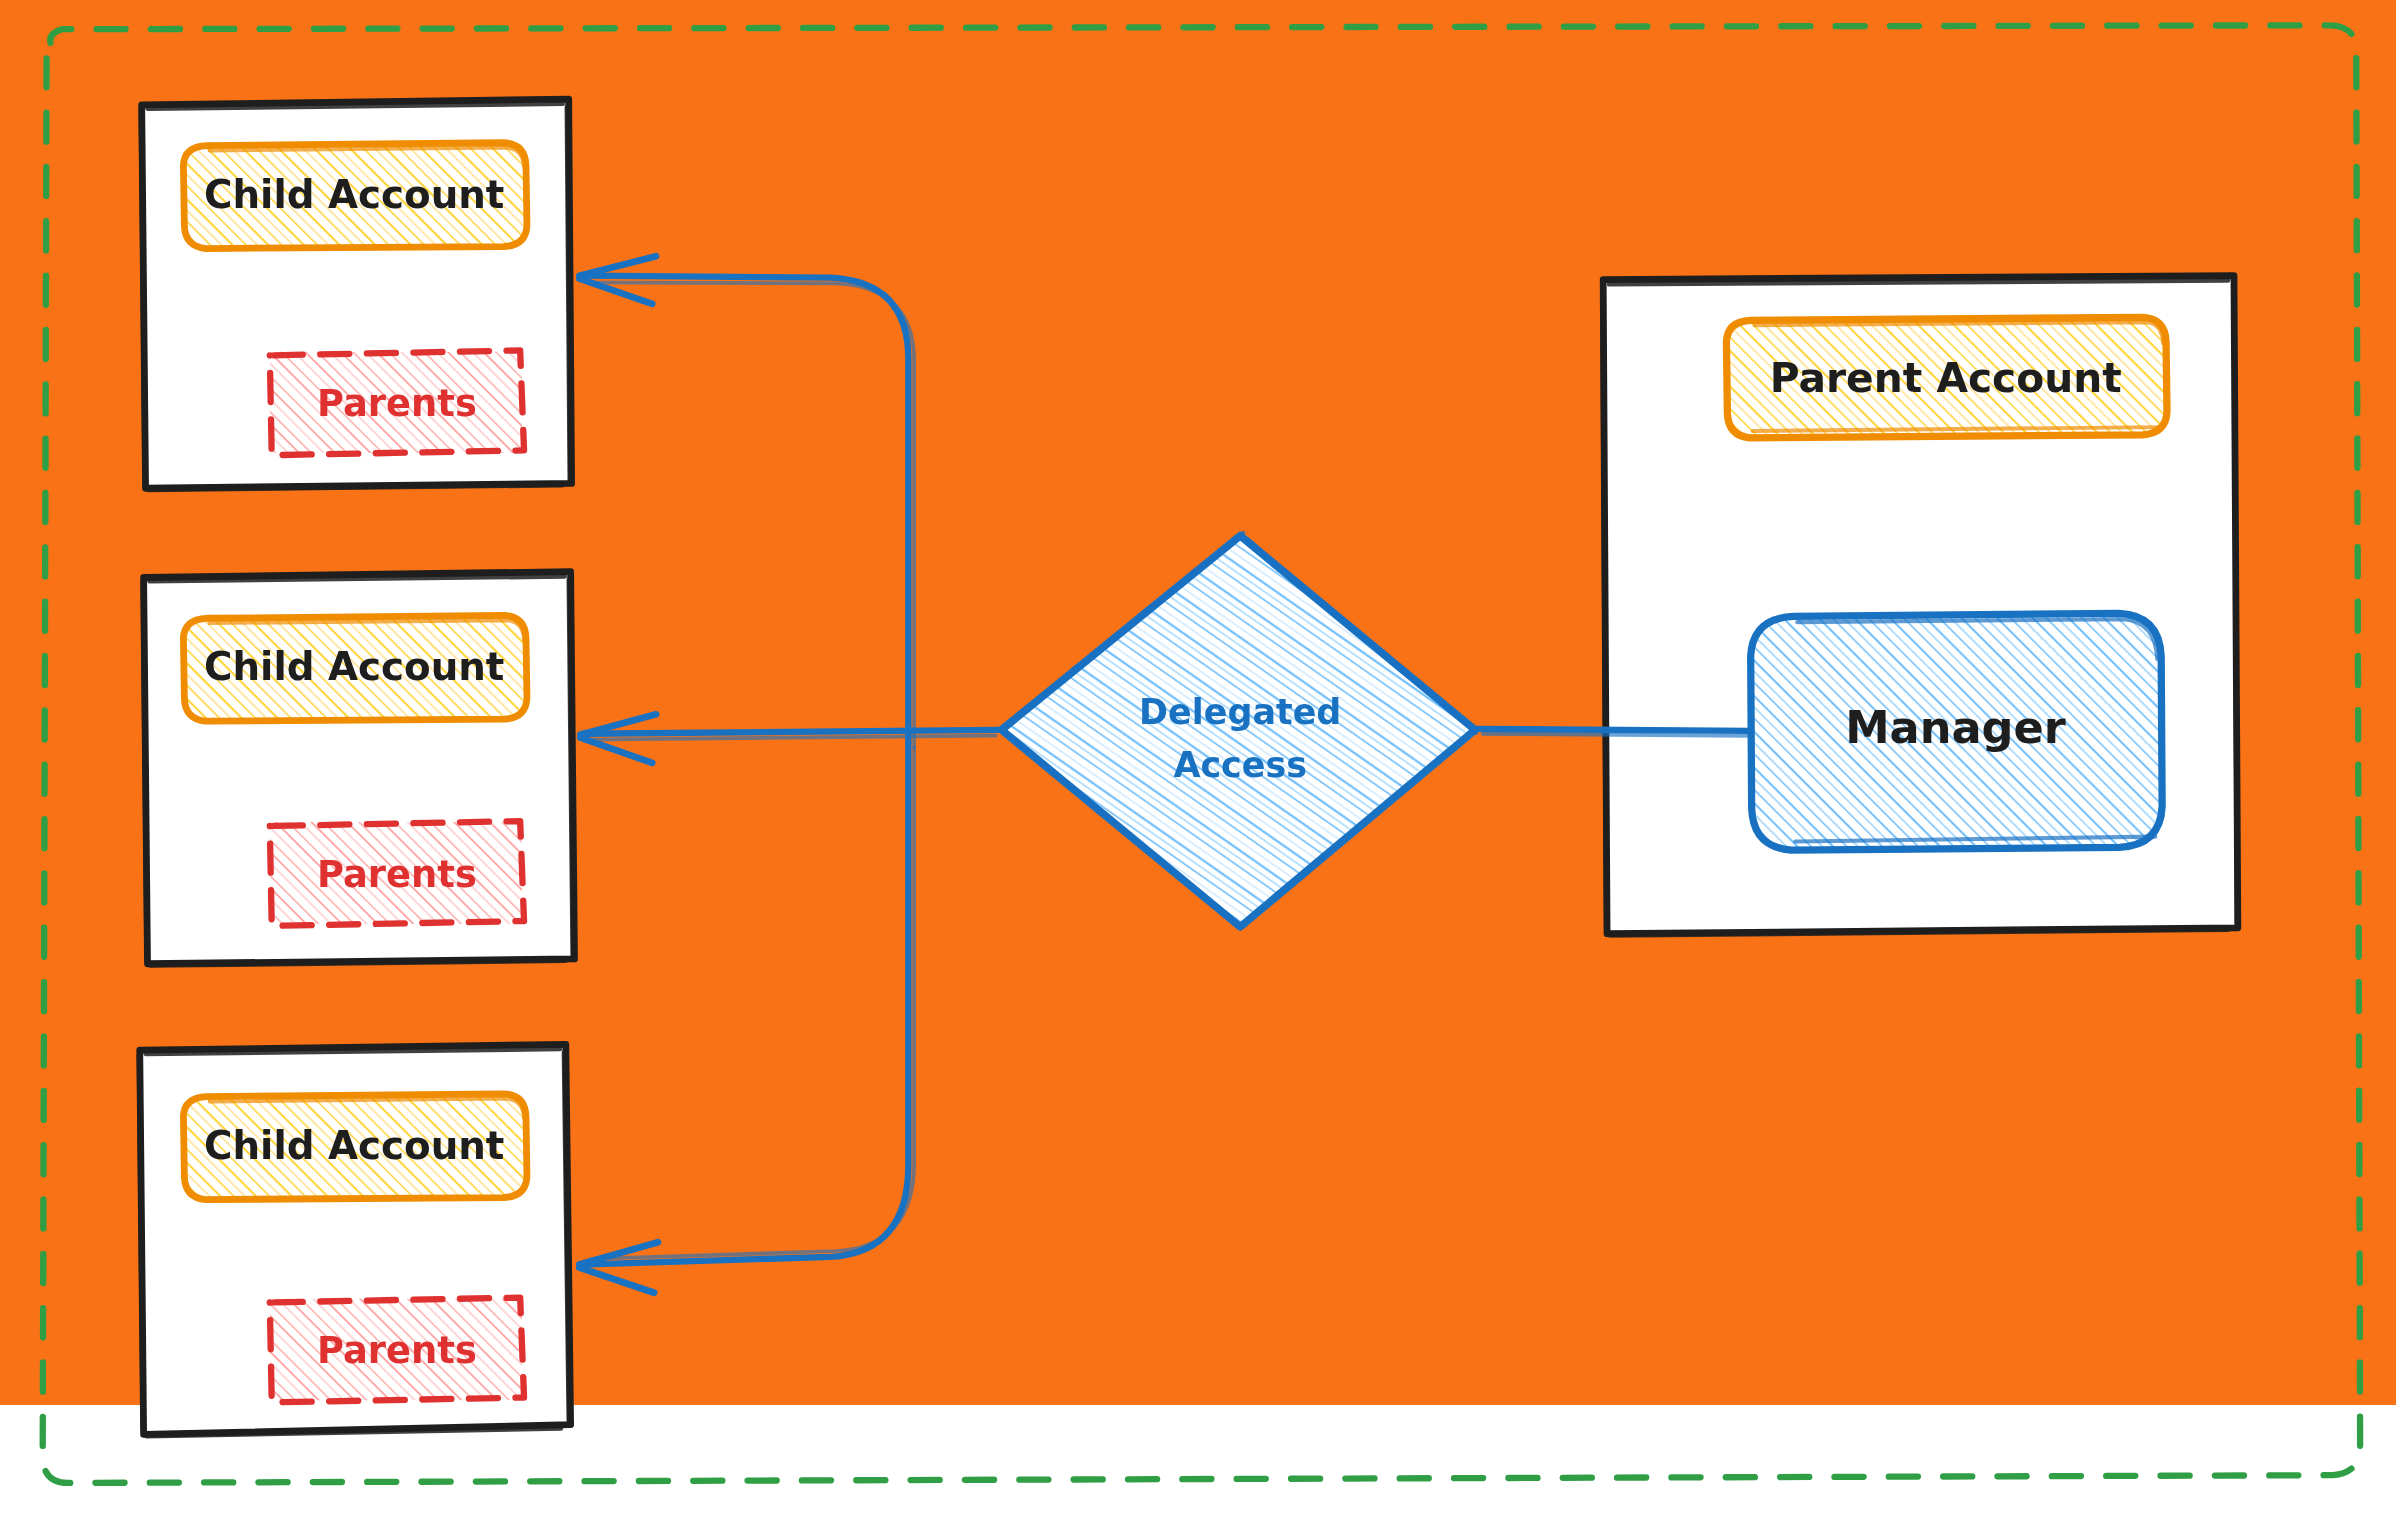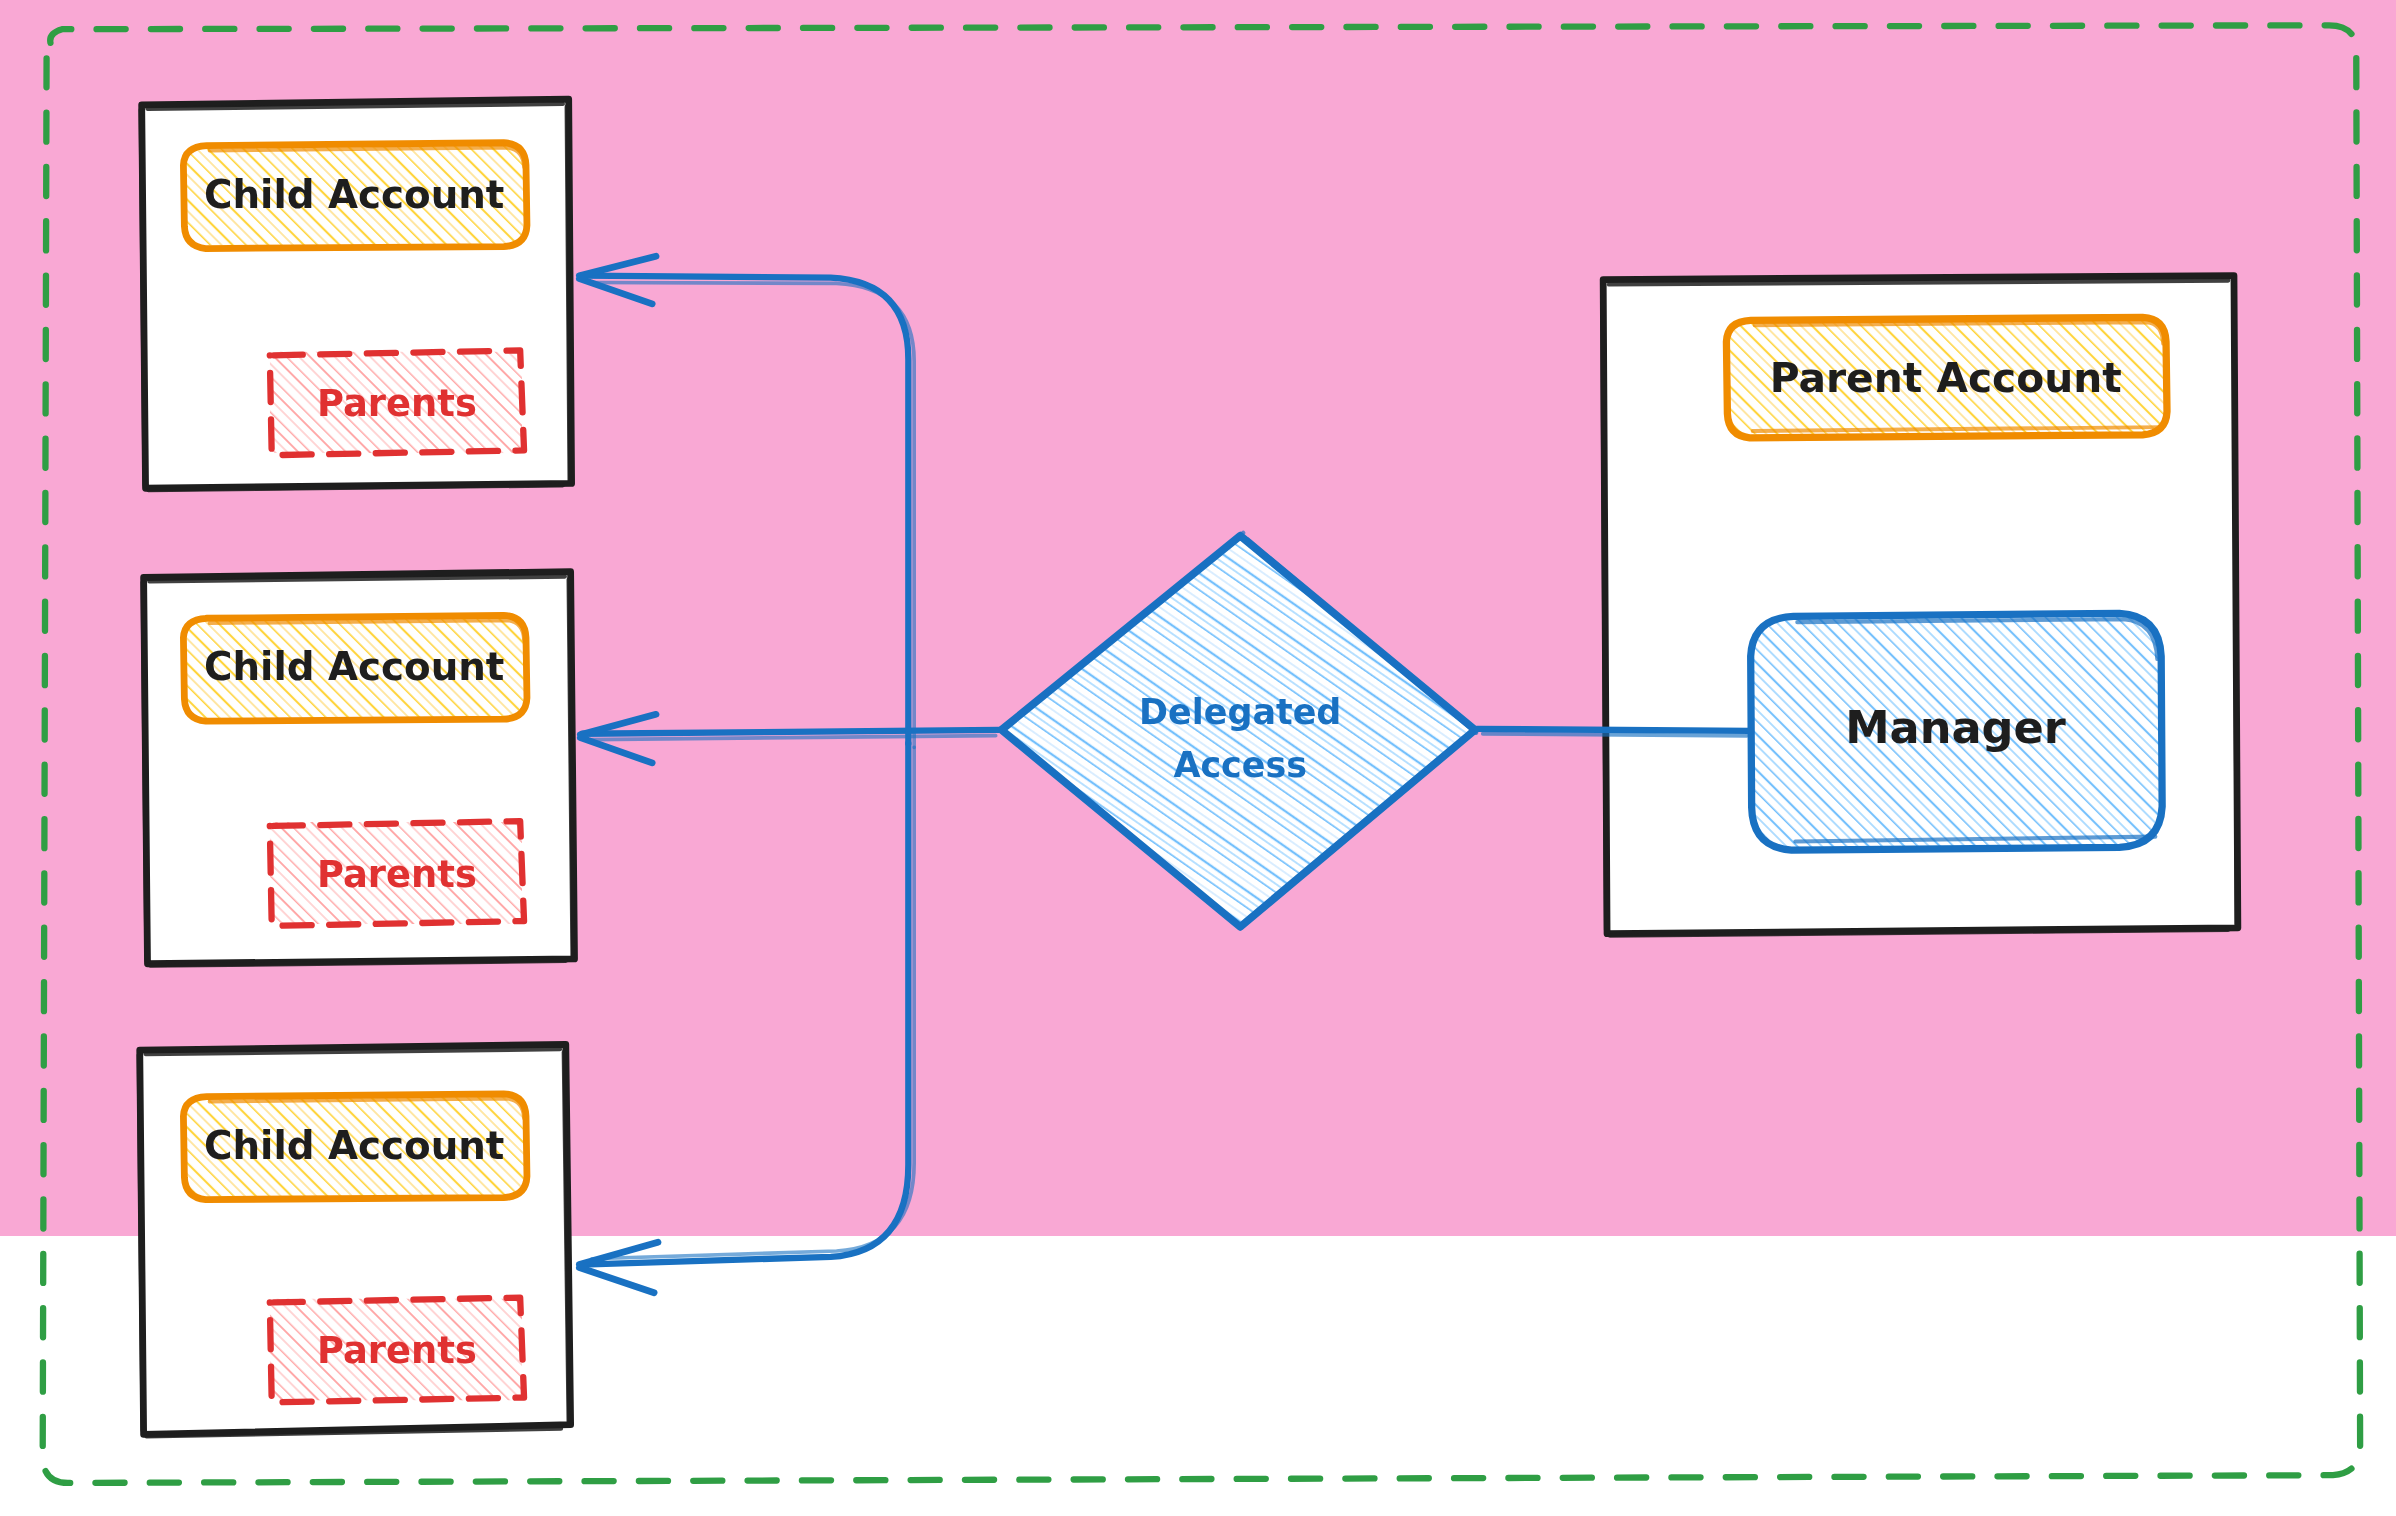--- a/index.html
+++ b/index.html
@@ -10,22 +10,22 @@
   }
   body {
     width: 2397px;
     height: 1517px;
     overflow: hidden;
     font-family: "DejaVu Sans", sans-serif;
   }
   #canvas {
     position: relative;
     width: 2397px;
-    height: 1236px;
-    background: #f9a8d4;
+    height: 1405px;
+    background: #f97316;
     text-decoration: underline;
   }
   svg.diagram {
     position: absolute;
     top: 0;
     left: 0;
     width: 2397px;
     height: 1517px;
   }
   .sketch-text {

